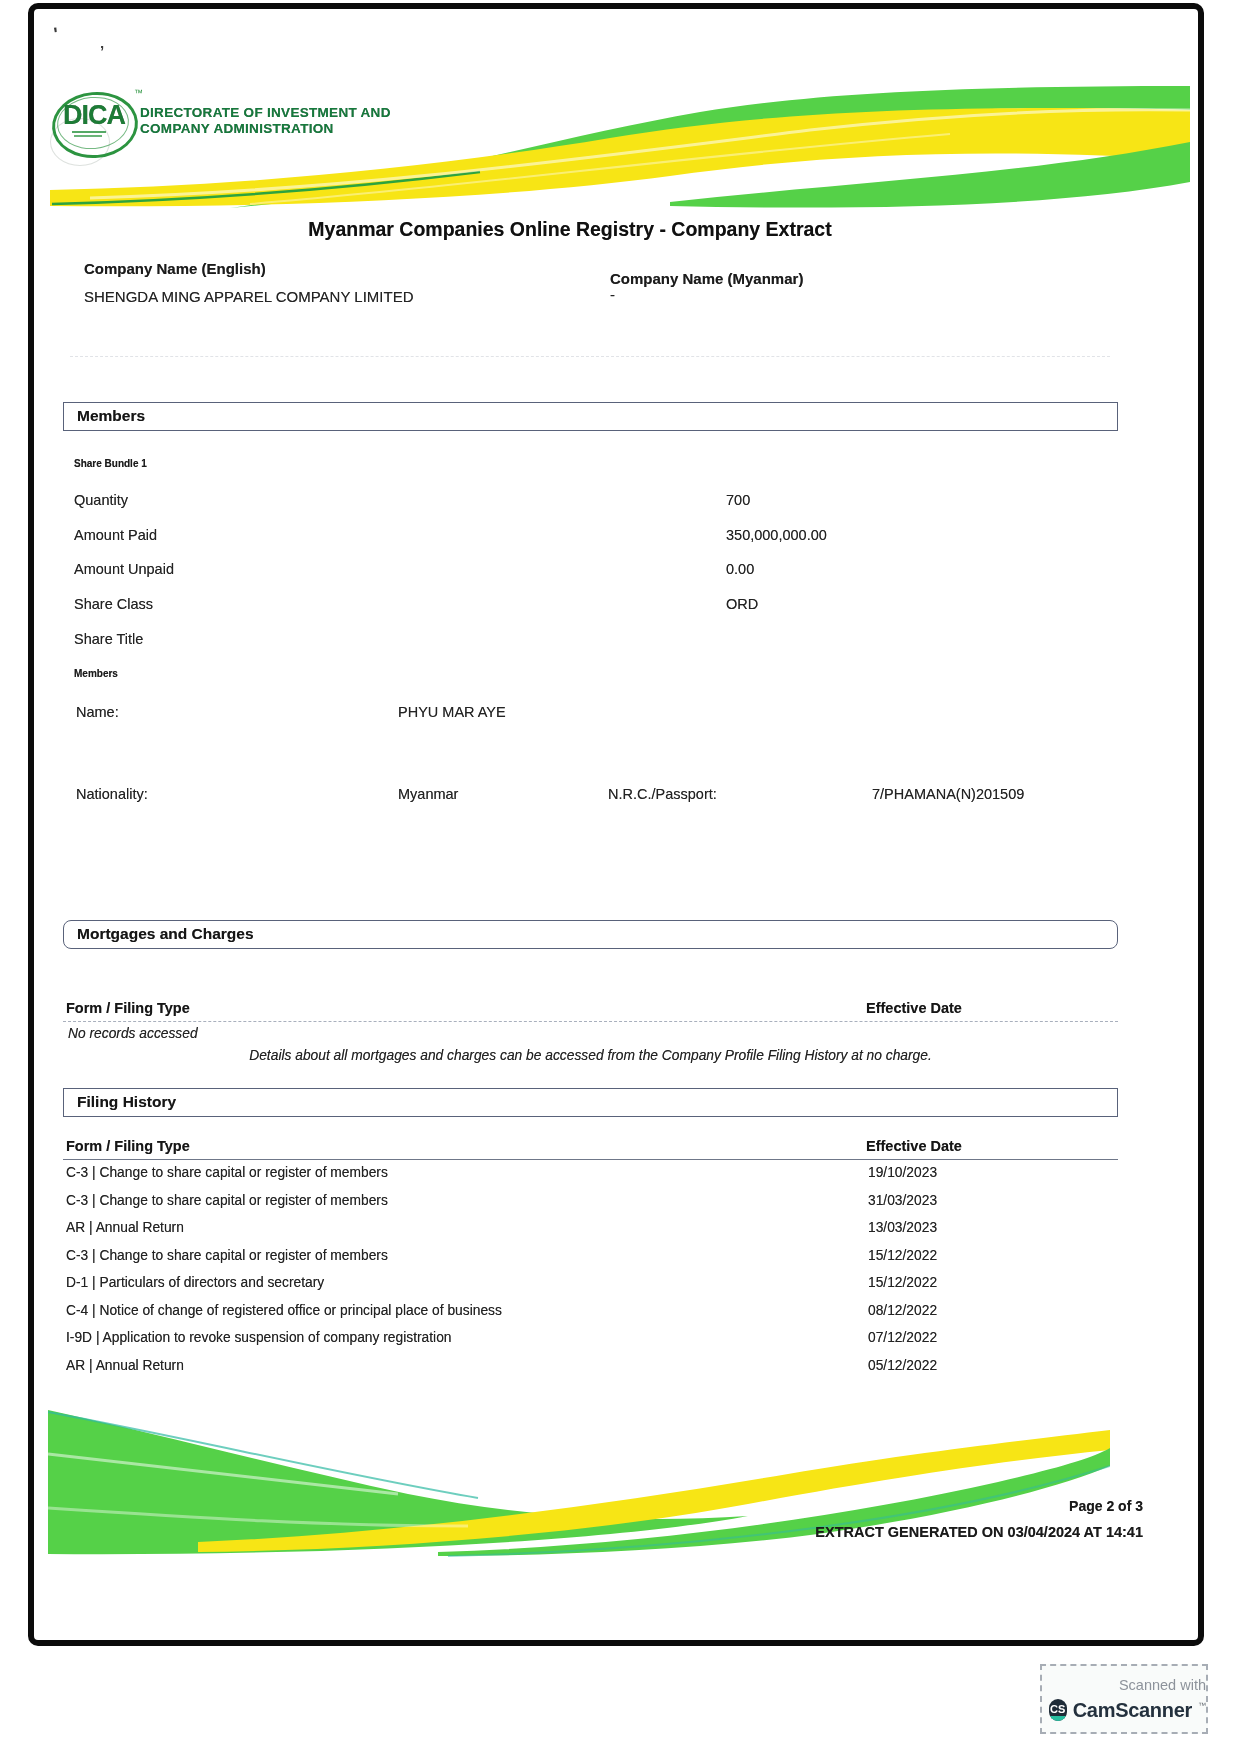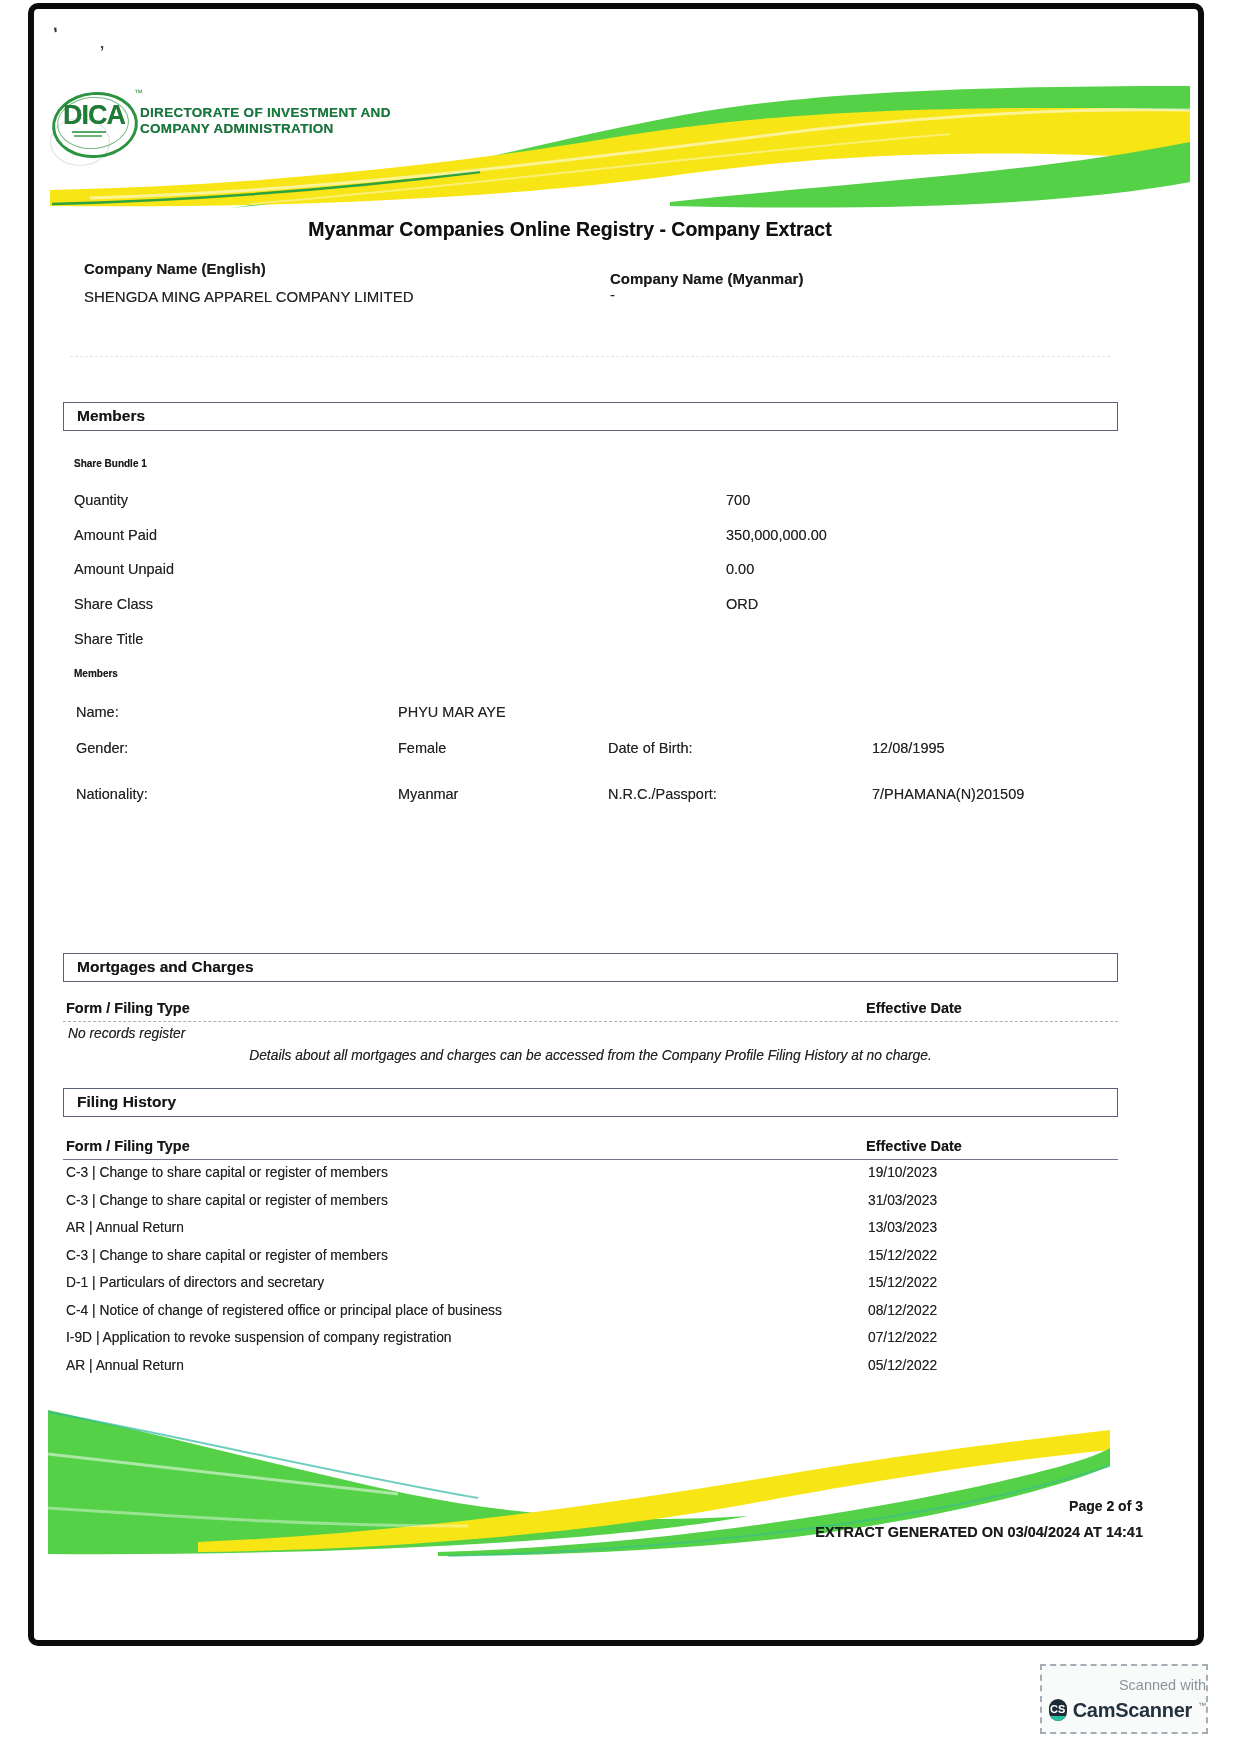--- a/index.html
+++ b/index.html
@@ -124,40 +124,34 @@
       <span class="b-val"></span>
     </div>
     </div>
 
   <div class="abs subhead scantext" style="left:74px;top:668px;">Members</div>
 
   <div class="abs mrow scantext" style="top:704px;">
     <span class="mc1">Name:</span>
     <span>PHYU MAR AYE</span>
   </div>
-  <div class="abs mrow scantext" style="top:740px;">
-    <span class="mc1">Gender:</span>
-    <span class="mc2">Female</span>
-    <span class="mc3">Date of Birth:</span>
-    <span>12/08/1995</span>
-  </div>
   <div class="abs mrow scantext" style="top:786px;">
     <span class="mc1">Nationality:</span>
     <span class="mc2">Myanmar</span>
     <span class="mc3">N.R.C./Passport:</span>
     <span>7/PHAMANA(N)201509</span>
   </div>
 
-  <div class="abs secbox" style="top:953px;">
+  <div class="abs secbox" style="top:920px;border-radius:8px;">
     <span class="scantext">Mortgages and Charges</span>
   </div>
   <div class="abs colhead scantext" style="left:66px;top:1000px;">Form / Filing Type</div>
   <div class="abs colhead scantext" style="left:866px;top:1000px;">Effective Date</div>
   <div class="abs dashline" style="top:1021px;"></div>
-  <div class="abs italic scantext" style="left:68px;top:1026px;font-size:13.8px;">No records register</div>
+  <div class="abs italic scantext" style="left:68px;top:1026px;font-size:13.8px;">No records accessed</div>
   <div class="abs italic scantext" style="left:63px;top:1048px;width:1055px;text-align:center;font-size:13.8px;">Details about all mortgages and charges can be accessed from the Company Profile Filing History at no charge.</div>
 
   <div class="abs secbox" style="top:1088px;">
     <span class="scantext">Filing History</span>
   </div>
   <div class="abs colhead scantext" style="left:66px;top:1138px;">Form / Filing Type</div>
   <div class="abs colhead scantext" style="left:866px;top:1138px;">Effective Date</div>
   <div class="abs solidline" style="top:1159px;"></div>
 
   <div class="abs fh-rows">

